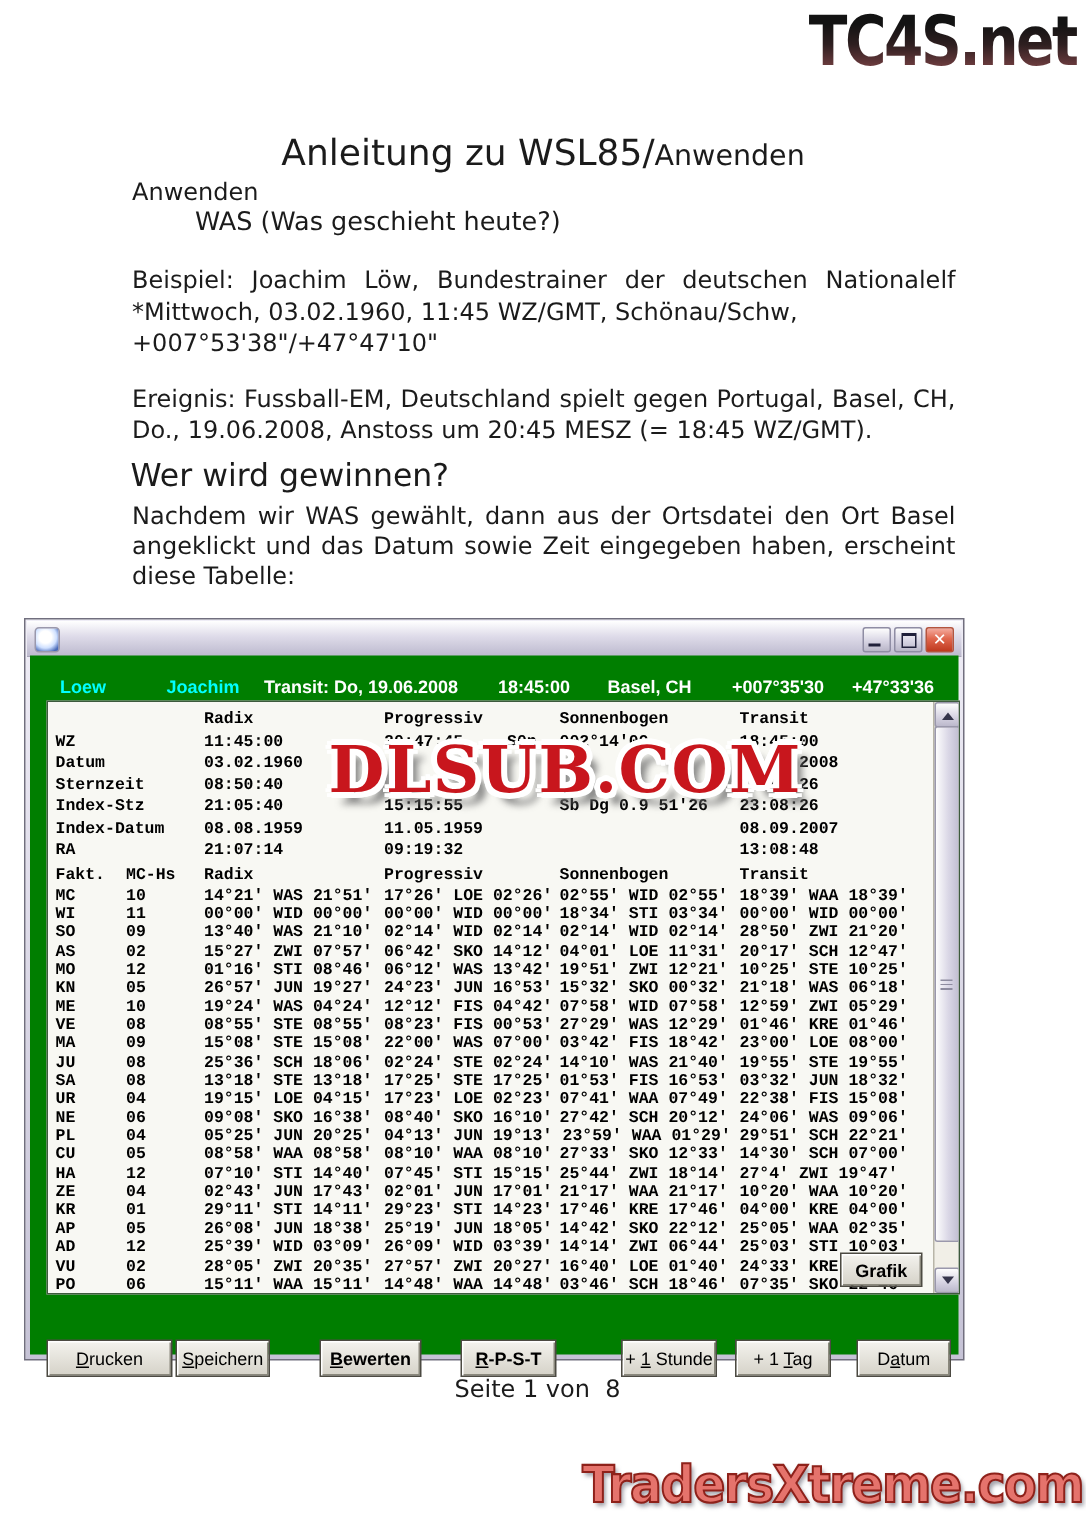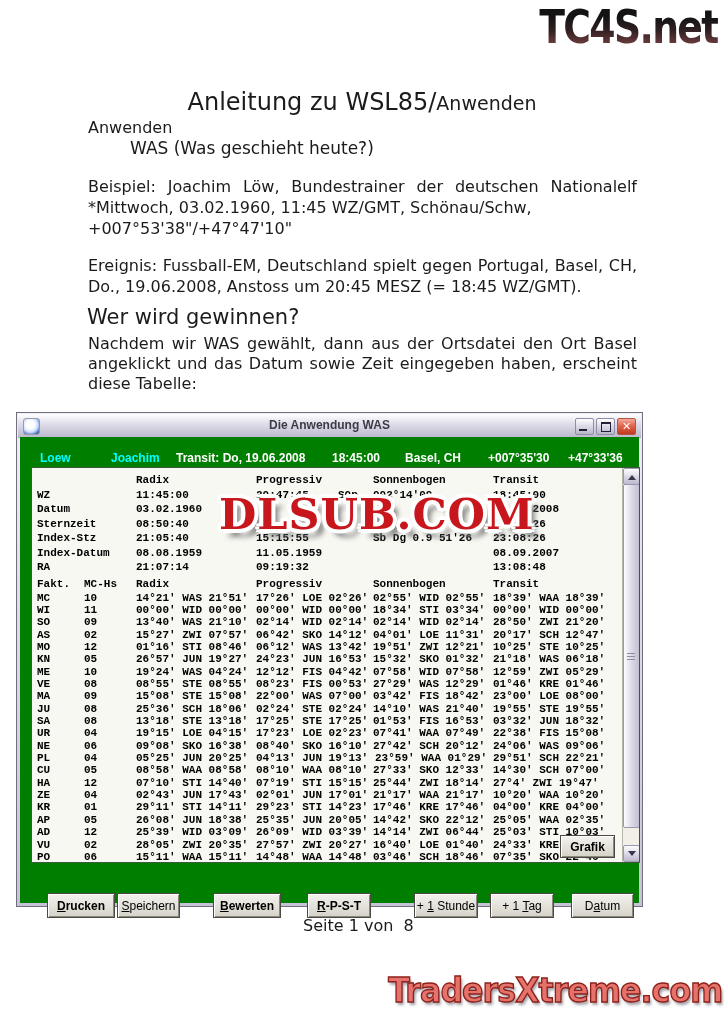--- a/index.html
+++ b/index.html
@@ -97,21 +97,20 @@
 <div class="abs line j" style="top:256px">Ereignis: Fussball-EM, Deutschland spielt gegen Portugal, Basel, CH,</div>
 <div class="abs line" style="top:277px">Do., 19.06.2008, Anstoss um 20:45 MESZ (= 18:45 WZ/GMT).</div>
 <div class="abs h2" style="top:305px">Wer wird gewinnen?</div>
 <div class="abs line j" style="top:334px">Nachdem wir WAS gewählt, dann aus der Ortsdatei den Ort Basel</div>
 <div class="abs line j" style="top:354px">angeklickt und das Datum sowie Zeit eingegeben haben, erscheint</div>
 <div class="abs line" style="top:374px">diese Tabelle:</div>
 
 <div class="abs window">
   <div class="titlebar">
     <span class="win-icon"></span>
-    <div class="win-title">Die Anwendung WAS</div>
     <div class="cap-btns">
       <div class="cap">
           <span class="glyph-min"></span>
         </div>
       <div class="cap">
           <span class="glyph-max"></span>
         </div>
       <div class="cap close">
           <span class="glyph-x">✕</span>
         </div>
@@ -220,21 +219,21 @@
             <span class="cell" style="left: 104px;">01°16' STI 08°46'</span>
             <span class="cell" style="left: 224px;">06°12' WAS 13°42'</span>
             <span class="cell" style="left: 341px;">19°51' ZWI 12°21'</span>
             <span class="cell" style="left: 461px;">10°25' STE 10°25'</span>
           </div>
           <div class="trow" style="top: 185.25px;">
             <span class="cell" style="left: 5px;">KN</span>
             <span class="cell" style="left: 52px;">05</span>
             <span class="cell" style="left: 104px;">26°57' JUN 19°27'</span>
             <span class="cell" style="left: 224px;">24°23' JUN 16°53'</span>
-            <span class="cell" style="left: 341px;">15°32' SKO 01°32'</span>
+            <span class="cell" style="left: 341px;">15°32' SKO 00°32'</span>
             <span class="cell" style="left: 461px;">21°18' WAS 06°18'</span>
           </div>
           <div class="trow" style="top: 197.6px;">
             <span class="cell" style="left: 5px;">ME</span>
             <span class="cell" style="left: 52px;">10</span>
             <span class="cell" style="left: 104px;">19°24' WAS 04°24'</span>
             <span class="cell" style="left: 224px;">12°12' FIS 04°42'</span>
             <span class="cell" style="left: 341px;">07°58' WID 07°58'</span>
             <span class="cell" style="left: 461px;">12°59' ZWI 05°29'</span>
           </div>
@@ -299,21 +298,21 @@
             <span class="cell" style="left: 52px;">05</span>
             <span class="cell" style="left: 104px;">08°58' WAA 08°58'</span>
             <span class="cell" style="left: 224px;">08°10' WAA 08°10'</span>
             <span class="cell" style="left: 341px;">27°33' SKO 12°33'</span>
             <span class="cell" style="left: 461px;">14°30' SCH 07°00'</span>
           </div>
           <div class="trow" style="top: 308.75px;">
             <span class="cell" style="left: 5px;">HA</span>
             <span class="cell" style="left: 52px;">12</span>
             <span class="cell" style="left: 104px;">07°10' STI 14°40'</span>
-            <span class="cell" style="left: 224px;">07°19' STI 15°15'</span>
+            <span class="cell" style="left: 224px;">07°45' STI 15°15'</span>
             <span class="cell" style="left: 341px;">25°44' ZWI 18°14'</span>
             <span class="cell" style="left: 461px;">27°4' ZWI 19°47'</span>
           </div>
           <div class="trow" style="top: 321.1px;">
             <span class="cell" style="left: 5px;">ZE</span>
             <span class="cell" style="left: 52px;">04</span>
             <span class="cell" style="left: 104px;">02°43' JUN 17°43'</span>
             <span class="cell" style="left: 224px;">02°01' JUN 17°01'</span>
             <span class="cell" style="left: 341px;">21°17' WAA 21°17'</span>
             <span class="cell" style="left: 461px;">10°20' WAA 10°20'</span>
@@ -323,21 +322,21 @@
             <span class="cell" style="left: 52px;">01</span>
             <span class="cell" style="left: 104px;">29°11' STI 14°11'</span>
             <span class="cell" style="left: 224px;">29°23' STI 14°23'</span>
             <span class="cell" style="left: 341px;">17°46' KRE 17°46'</span>
             <span class="cell" style="left: 461px;">04°00' KRE 04°00'</span>
           </div>
           <div class="trow" style="top: 345.8px;">
             <span class="cell" style="left: 5px;">AP</span>
             <span class="cell" style="left: 52px;">05</span>
             <span class="cell" style="left: 104px;">26°08' JUN 18°38'</span>
-            <span class="cell" style="left: 224px;">25°35' JUN 20°05'</span>
+            <span class="cell" style="left: 224px;">25°19' JUN 18°05'</span>
             <span class="cell" style="left: 341px;">14°42' SKO 22°12'</span>
             <span class="cell" style="left: 461px;">25°05' WAA 02°35'</span>
           </div>
           <div class="trow" style="top: 358.15px;">
             <span class="cell" style="left: 5px;">AD</span>
             <span class="cell" style="left: 52px;">12</span>
             <span class="cell" style="left: 104px;">25°39' WID 03°09'</span>
             <span class="cell" style="left: 224px;">26°09' WID 03°39'</span>
             <span class="cell" style="left: 341px;">14°14' ZWI 06°44'</span>
             <span class="cell" style="left: 461px;">25°03' STI 10°03'</span>
@@ -367,21 +366,21 @@
         <div class="sb-thumb">
             <div class="grip"></div>
           </div>
         <div class="sb-btn sb-down">
             <div class="tri-down"></div>
           </div>
       </div>
     </div>
 
     <div class="btnbar">
-        <button class="xpbtn" style="left: 27px; width: 68px; font-weight: bold;"><u>D</u>rucken</button>
+        <button class="xpbtn" style="left: 11px; width: 84px;"><u>D</u>rucken</button>
         <button class="xpbtn" style="left: 97px; width: 63px;"><u>S</u>peichern</button>
         <button class="xpbtn bold" style="left: 193px; width: 68px;"><u>B</u>ewerten</button>
         <button class="xpbtn bold" style="left: 287px; width: 64px;"><u>R</u>-P-S-T</button>
         <button class="xpbtn" style="left: 394px; width: 64px;">+ <u>1</u> Stunde</button>
         <button class="xpbtn" style="left: 470px; width: 64px;">+ 1 <u>T</u>ag</button>
         <button class="xpbtn" style="left: 551px; width: 63px;">D<u>a</u>tum</button>
       </div>
   </div>
 </div>
 

